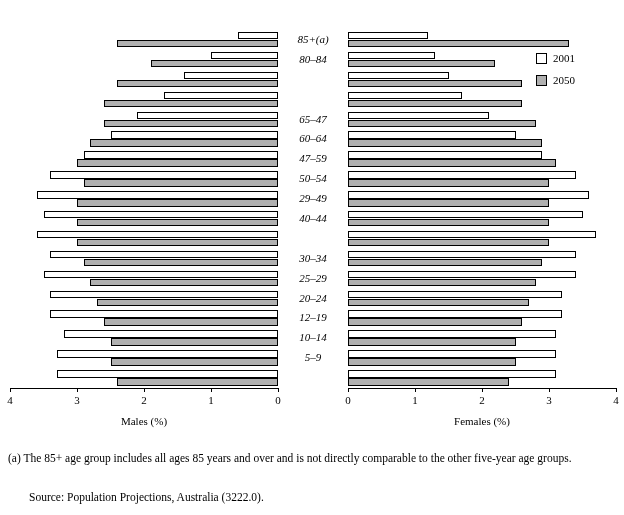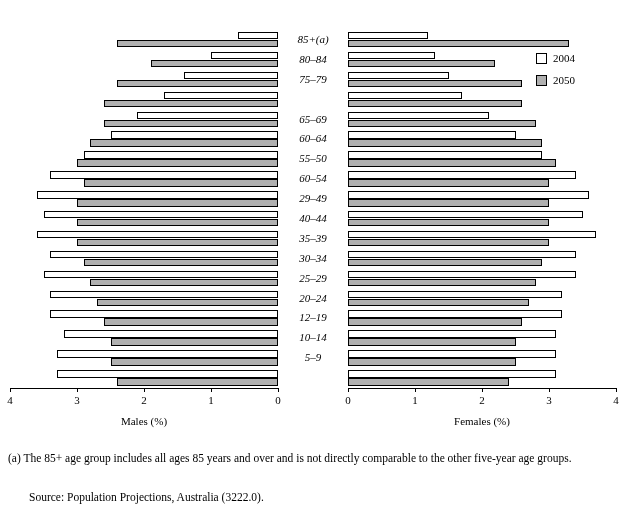--- a/index.html
+++ b/index.html
@@ -158,28 +158,26 @@
         <div class="bar y2050" style="top: 10px; width: 167.5px;"></div>
       </div>
       <div class="rowband" style="top: 338.111px;">
         <div class="bar y2010" style="top: 2px; width: 221.1px;"></div>
         <div class="bar y2050" style="top: 10px; width: 160.8px;"></div>
       </div>
     </div>
   <div class="panel" id="center-labels">
       <div class="agelabel" style="top: 0px;">85+(a)</div>
       <div class="agelabel" style="top: 19.8889px;">80–84</div>
-      <div class="agelabel" style="top: 39.7778px;">75–79</div>
-      <div class="agelabel" style="top: 79.5556px;">65–69</div>
+      <div class="agelabel" style="top: 79.5556px;">65–47</div>
       <div class="agelabel" style="top: 99.4444px;">60–64</div>
-      <div class="agelabel" style="top: 119.333px;">55–50</div>
-      <div class="agelabel" style="top: 139.222px;">60–54</div>
+      <div class="agelabel" style="top: 119.333px;">47–59</div>
+      <div class="agelabel" style="top: 139.222px;">50–54</div>
       <div class="agelabel" style="top: 159.111px;">29–49</div>
       <div class="agelabel" style="top: 179px;">40–44</div>
-      <div class="agelabel" style="top: 198.889px;">35–39</div>
       <div class="agelabel" style="top: 218.778px;">30–34</div>
       <div class="agelabel" style="top: 238.667px;">25–29</div>
       <div class="agelabel" style="top: 258.556px;">20–24</div>
       <div class="agelabel" style="top: 278.444px;">12–19</div>
       <div class="agelabel" style="top: 298.333px;">10–14</div>
       <div class="agelabel" style="top: 318.222px;">5–9</div>
     </div>
   <div class="panel" id="females-panel">
       <div class="rowband" style="top: 0px;">
         <div class="bar y2010" style="top: 2px; width: 80.4px;"></div>
@@ -251,21 +249,21 @@
       </div>
       <div class="rowband" style="top: 338.111px;">
         <div class="bar y2010" style="top: 2px; width: 207.7px;"></div>
         <div class="bar y2050" style="top: 10px; width: 160.8px;"></div>
       </div>
     </div>
 
   <div id="legend">
     <div class="legend-item">
       <span class="swatch y2010"></span>
-      <span>2004</span>
+      <span>2001</span>
     </div>
     <div class="legend-item">
       <span class="swatch y2050"></span>
       <span>2050</span>
     </div>
   </div>
 
   <div class="axistitle" style="left:412px;top:415px;">Females (%)</div>
   <div class="axistitle" style="left:74px;top:415px;">Males (%)</div>
 

